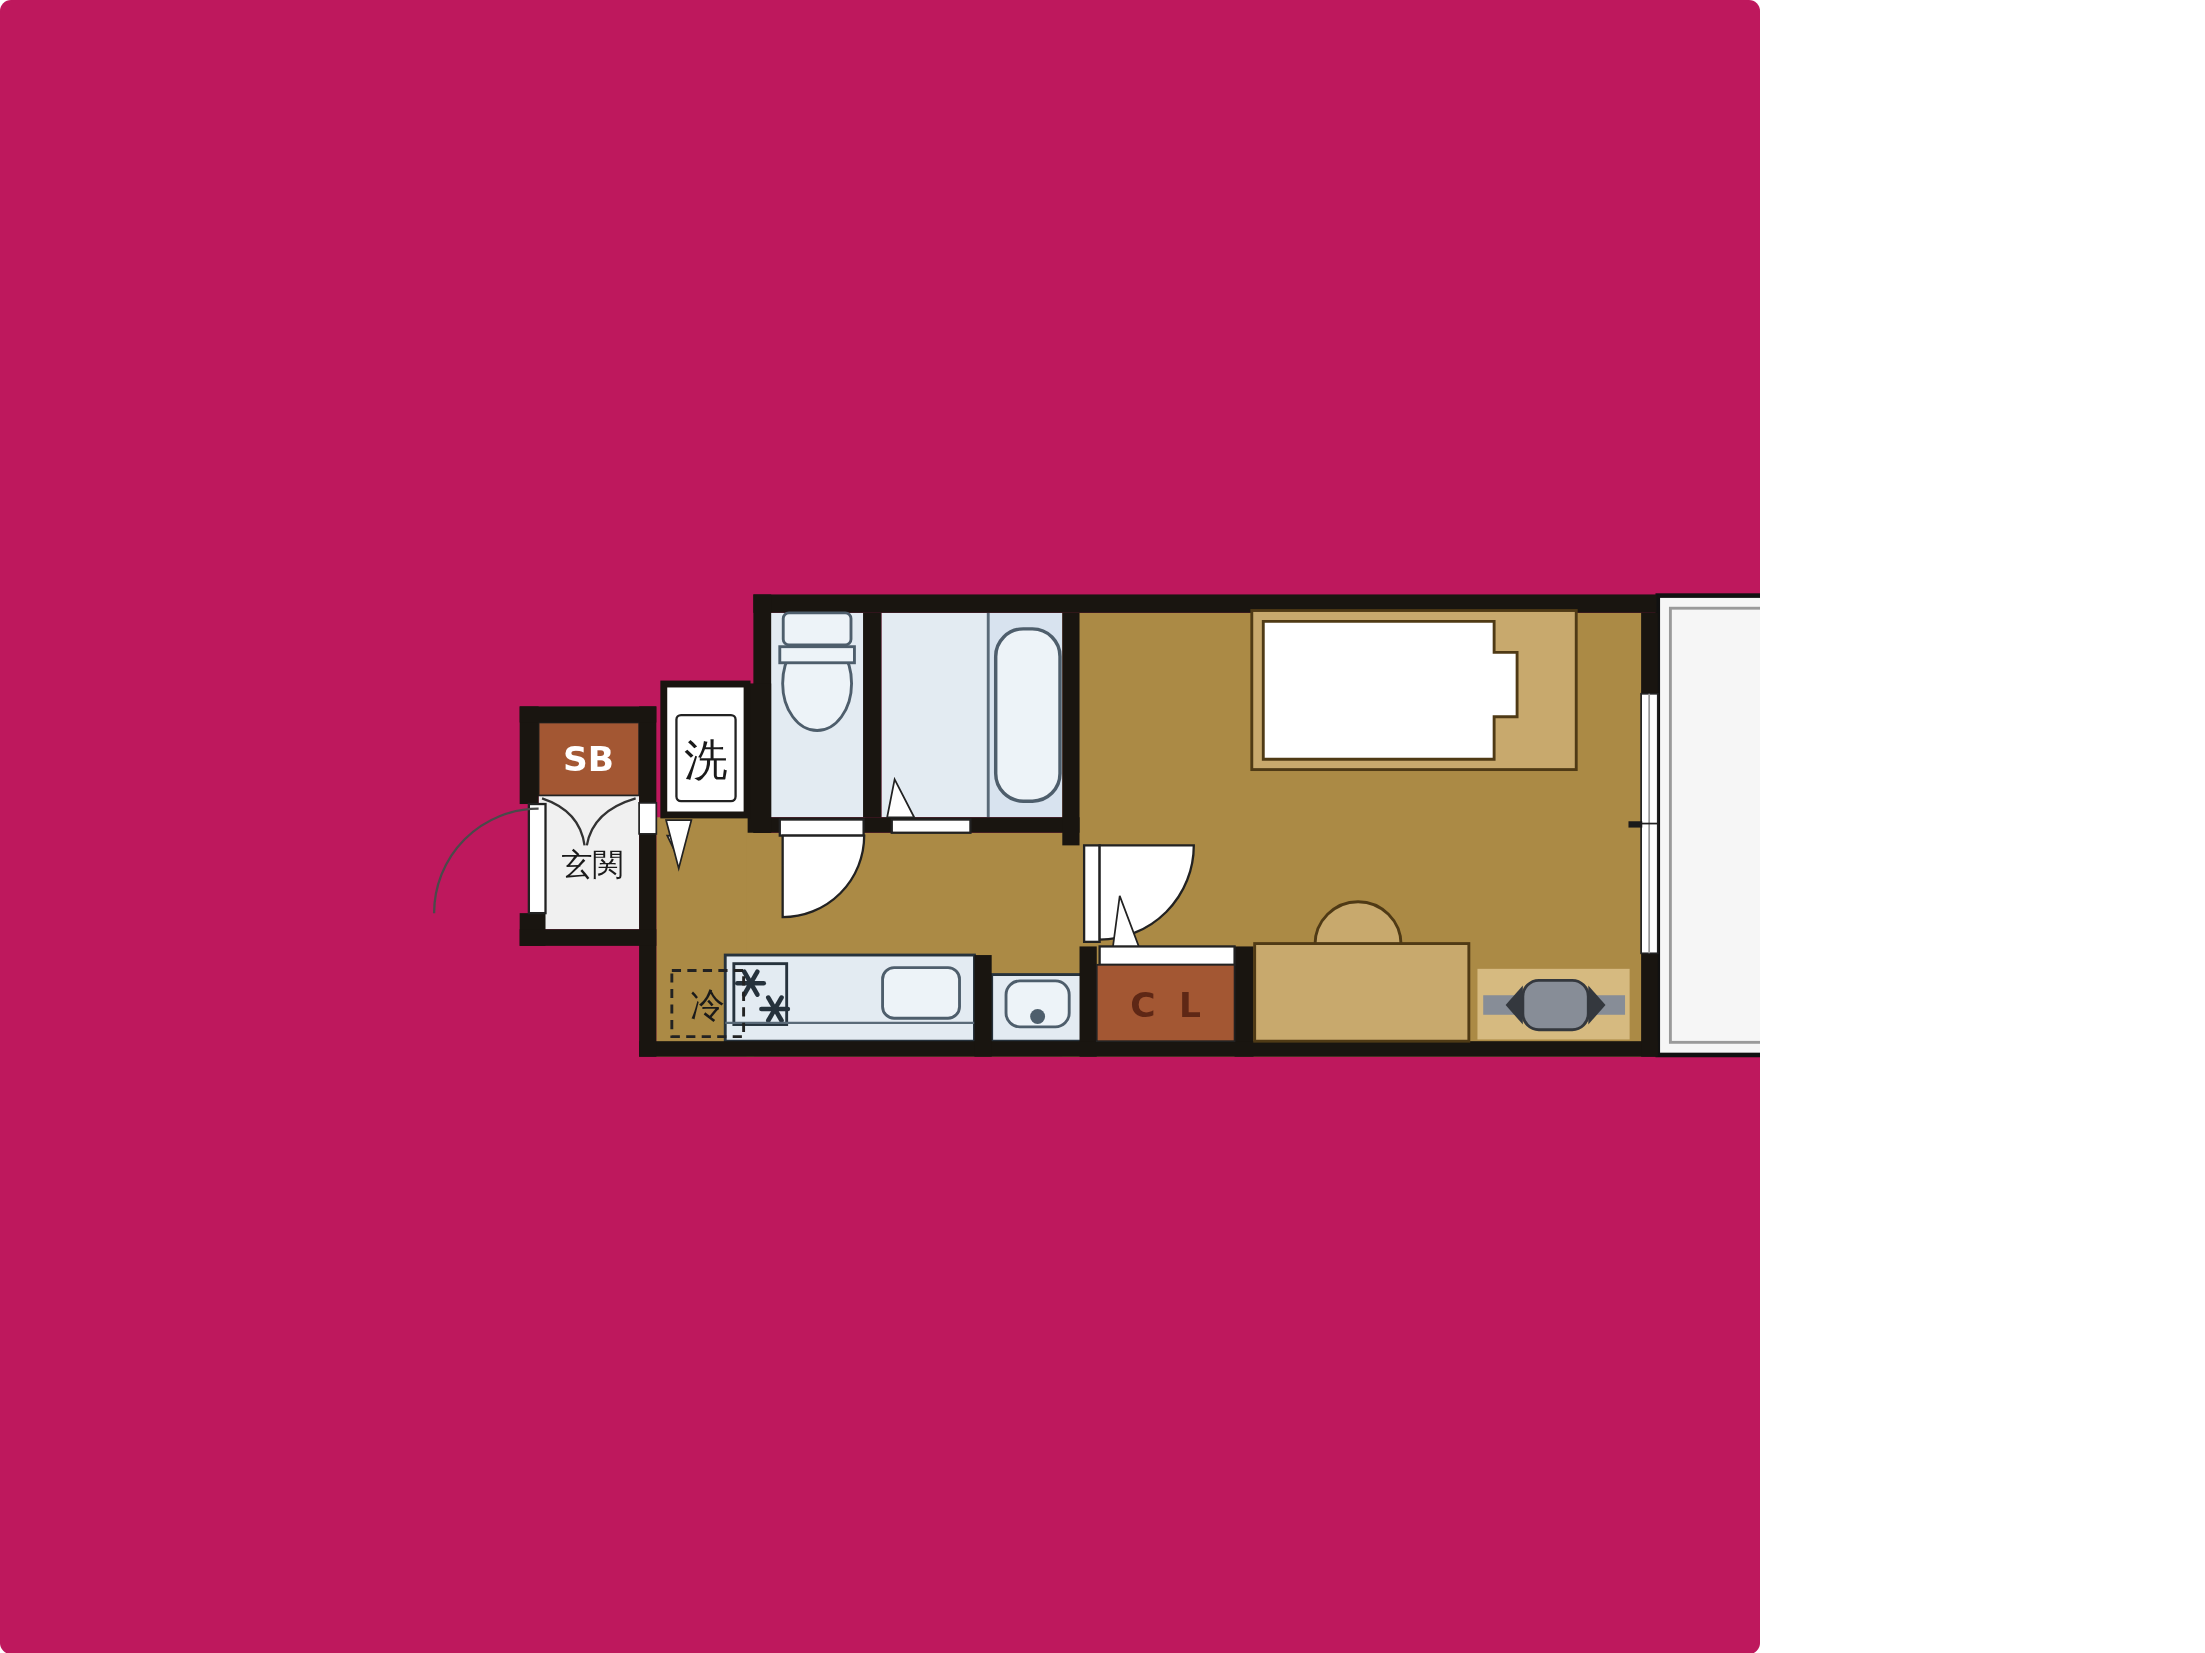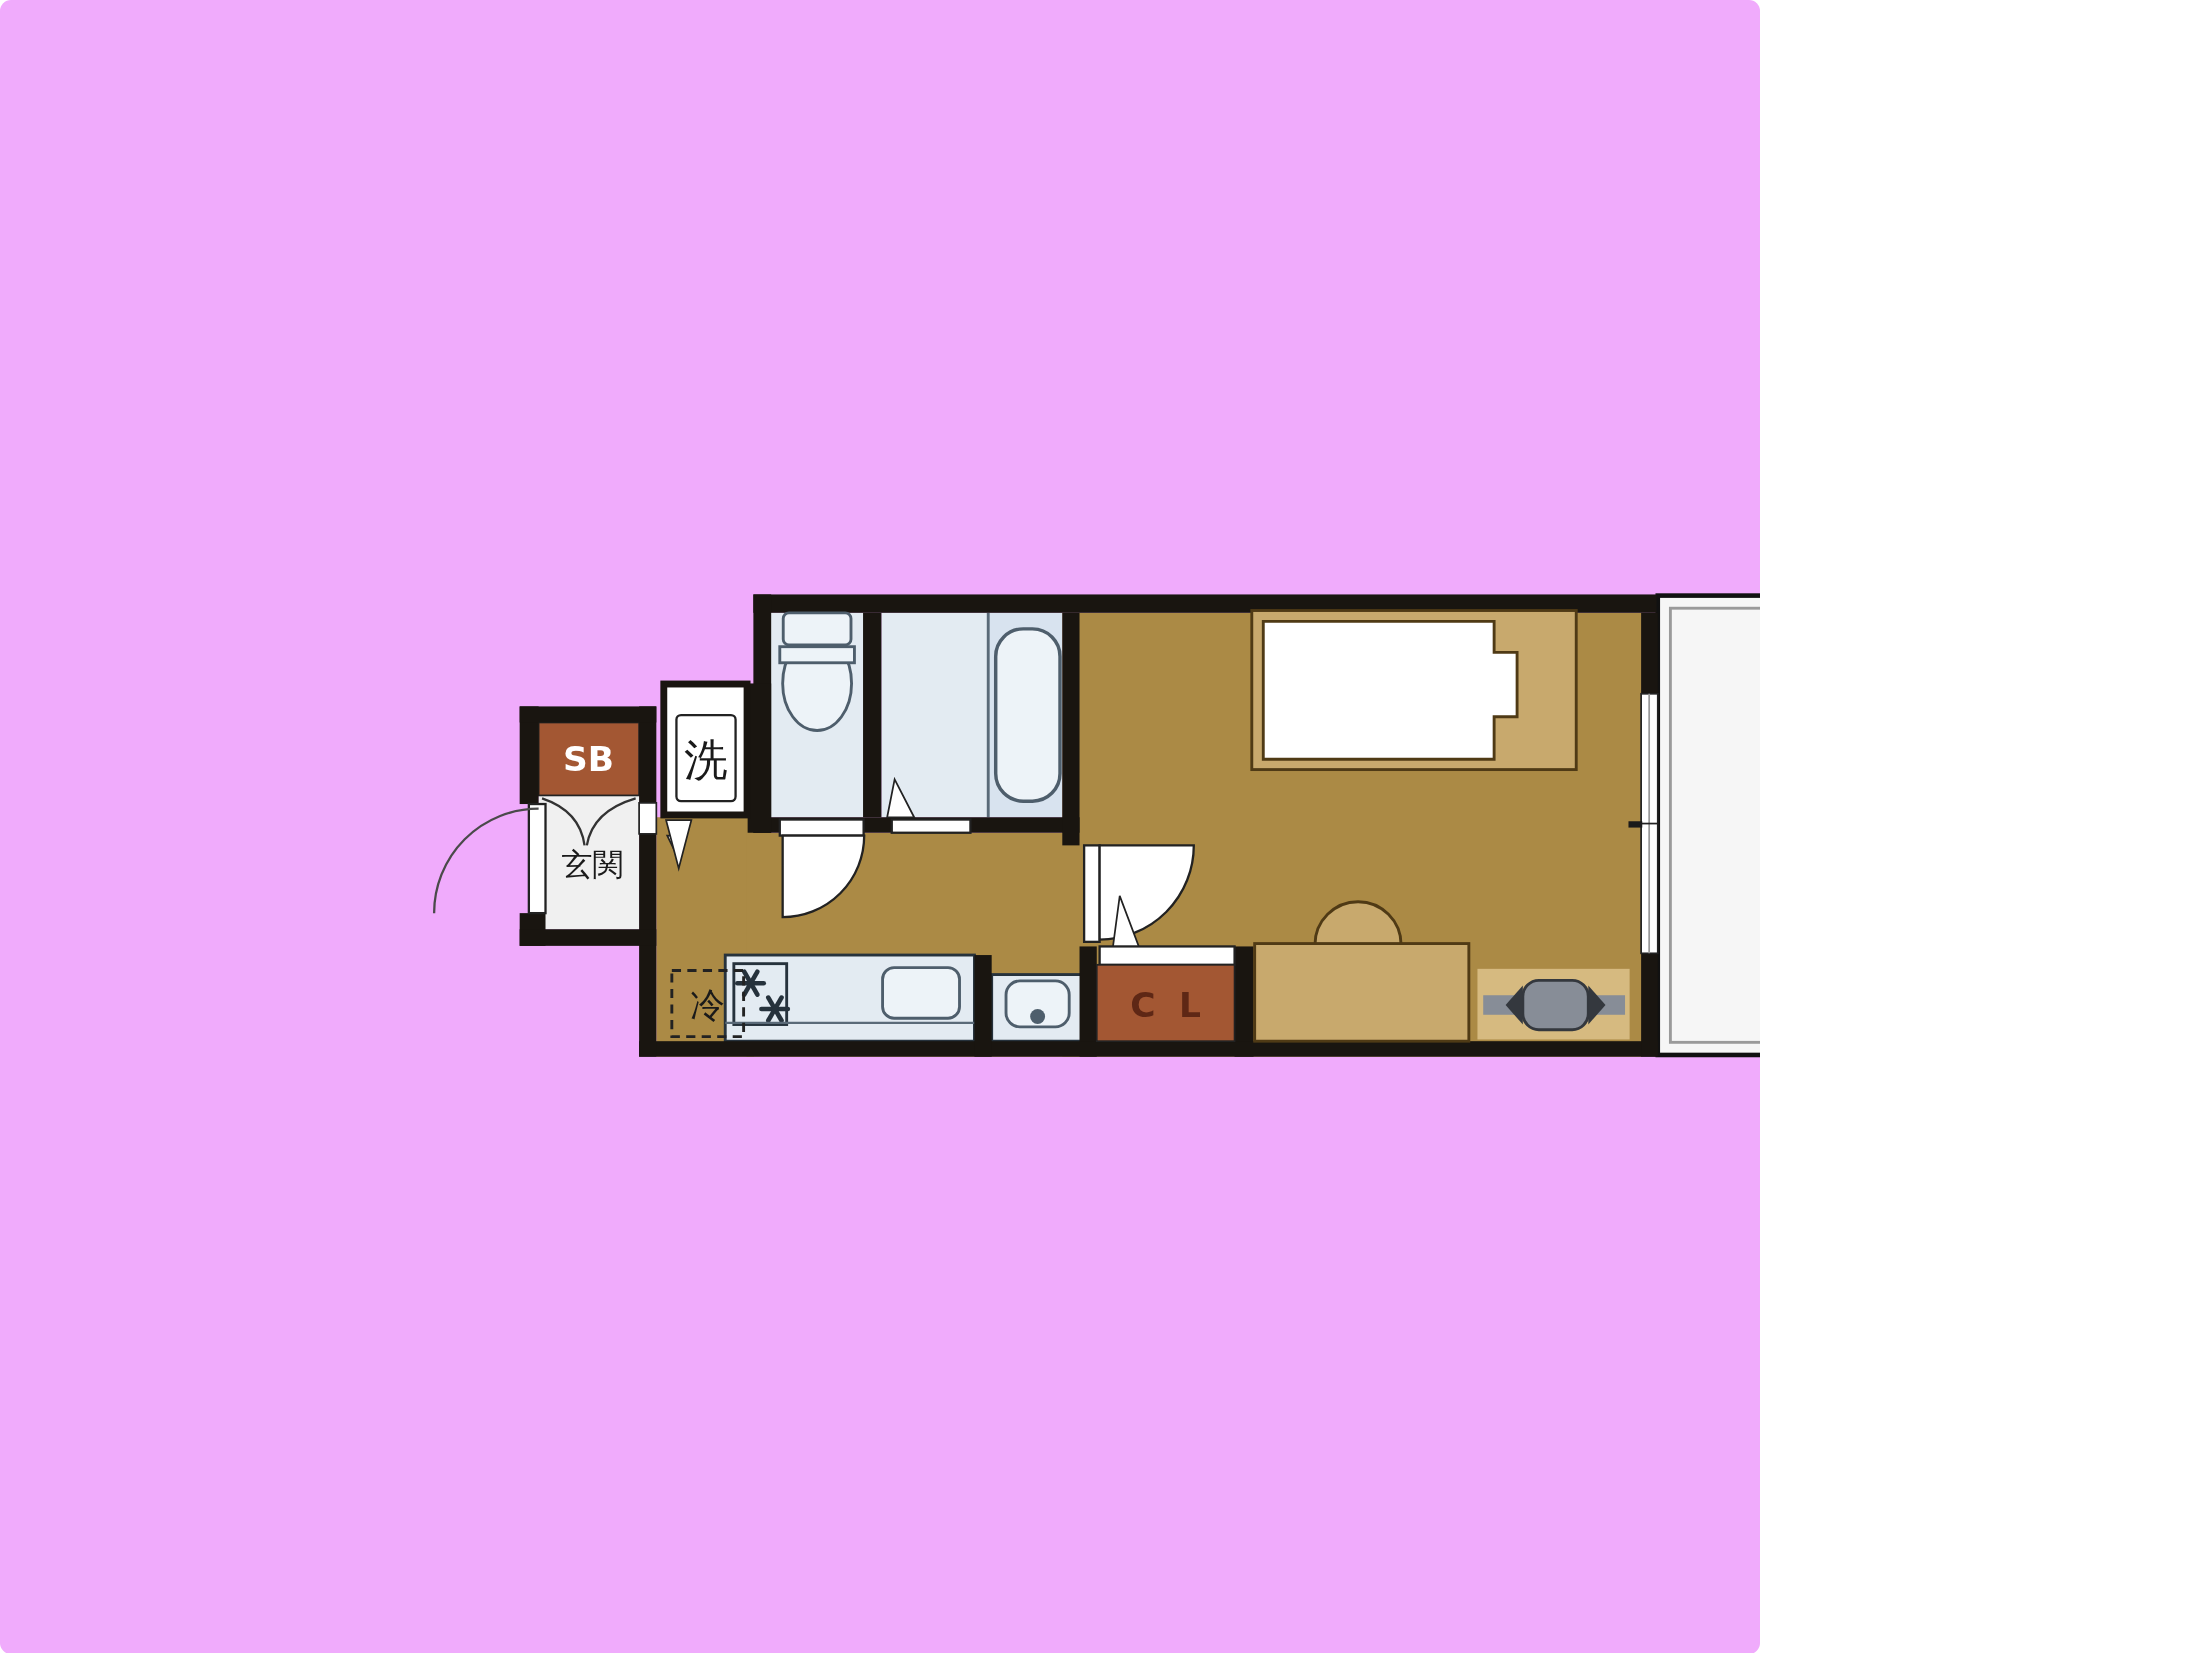--- a/index.html
+++ b/index.html
@@ -1,16 +1,16 @@
 <!DOCTYPE html>
 <html style="font-size:9.2px"><head>
 <meta charset="utf-8">
 <style>
   html,body{margin:0;padding:0;background:#ffffff;}
-  .page{position:relative;width:1760px;height:1654px;background:#f0abfc;overflow:hidden;
+  .page{position:relative;width:1760px;height:1654px;background:#be185d;overflow:hidden;
         font-family:"DejaVu Sans","Liberation Sans",sans-serif;border-radius:11px;}
   svg{display:block;position:absolute;left:0;top:0;}
   
   .no-stroke{stroke:none;}
   .s-ink{stroke:#222222;stroke-width:4;}
   .s-ink3{stroke:#222222;stroke-width:3;}
   .s-fix{stroke:#4e5e6c;stroke-width:6;}
   .s-fix5{stroke:#4e5e6c;stroke-width:5;}
   .s-box{stroke:#26323c;stroke-width:5;}
   .s-tan{stroke:#4f3a15;stroke-width:5;}

